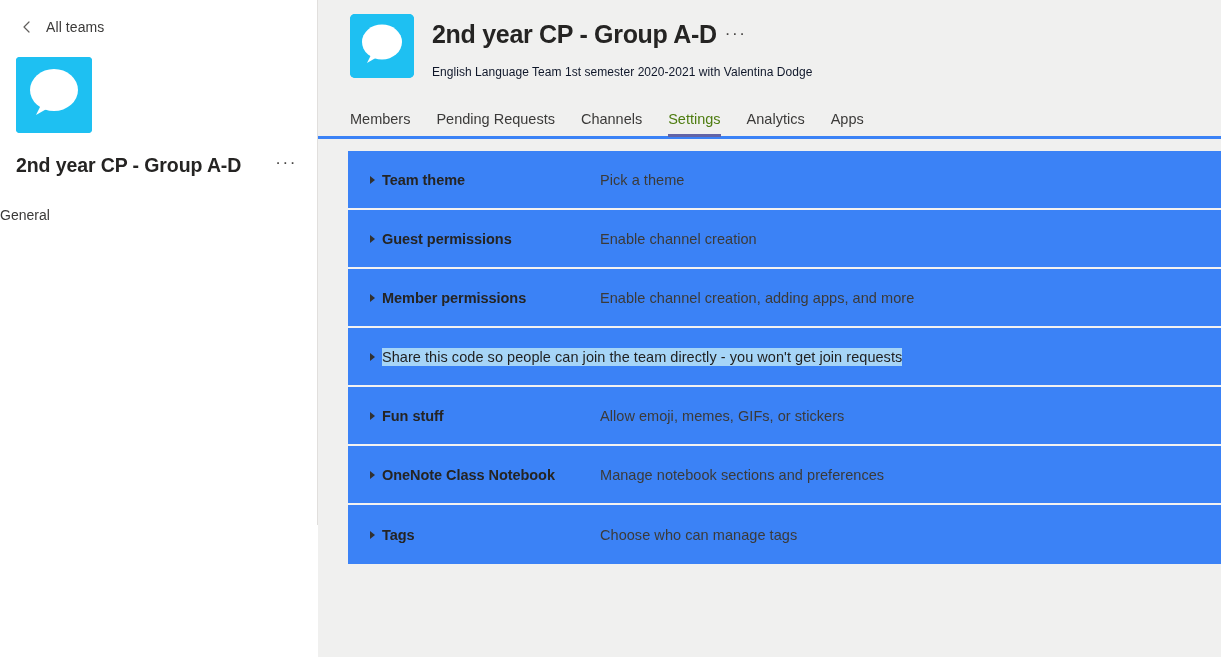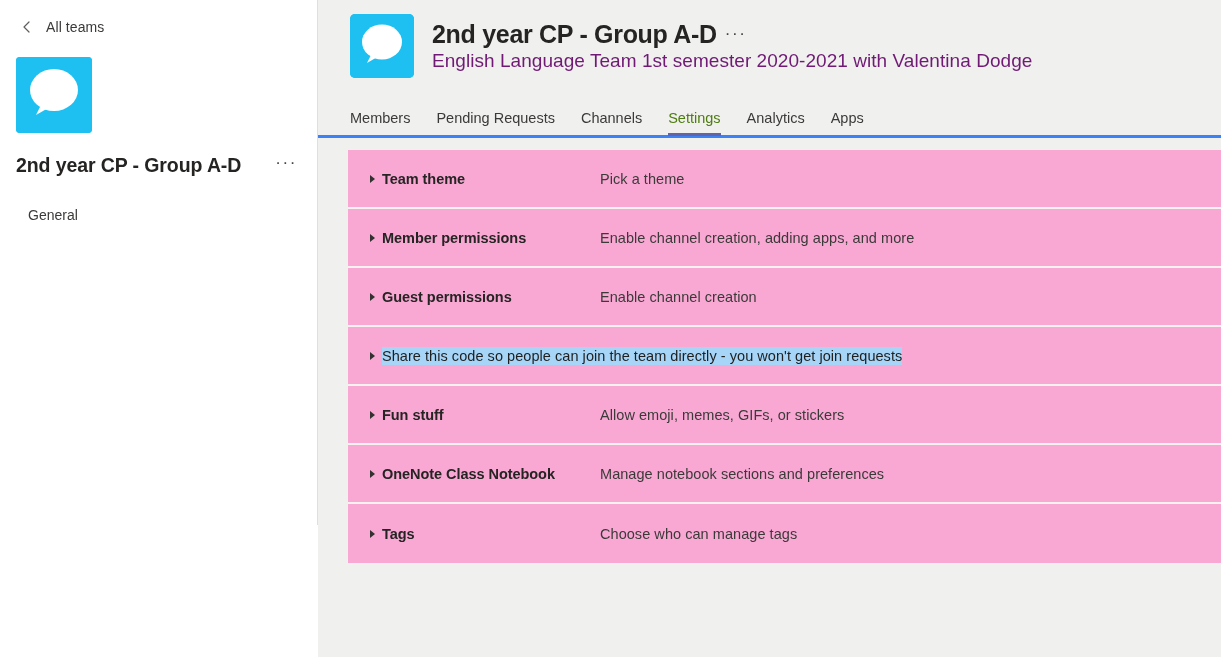--- a/index.html
+++ b/index.html
@@ -77,21 +77,21 @@
     letter-spacing: 1.6px;
     line-height: 10px;
     padding: 6px 6px 10px 6px;
     cursor: pointer;
     user-select: none;
   }
   .channel-list { position: absolute; top: 203px; left: 0; right: 0; }
   .channel-item {
     font-size: 14px;
     color: #3b3a39;
-    padding: 4px 28px;
+    padding: 4px 0;
     cursor: pointer;
   }
 
   
   .main {
     flex: 1;
     height: 657px;
     background: #f0f0ef;
     position: relative;
     overflow: hidden;
@@ -125,23 +125,23 @@
   .team-title-ellipsis {
     font-size: 17px;
     color: #484644;
     letter-spacing: 1.5px;
     cursor: pointer;
     user-select: none;
     position: relative;
     top: -4px;
   }
   .team-subtitle {
-    font-size: 19px;
-    color: #701a75;
-    margin-top: 0;
+    font-size: 12px;
+    color: #0f172a;
+    margin-top: 15px;
     letter-spacing: 0.05px;
   }
 
   
   .tabs {
     display: flex;
     align-items: flex-end;
     gap: 0;
     padding-left: 32px;
     margin-top: 28px;
@@ -169,21 +169,21 @@
   
   .settings-list {
     margin-top: 12px;
     margin-left: 30px;
     background: #ffffff;
   }
   .settings-row {
     display: flex;
     align-items: center;
     height: 59px;
-    background: #f9a8d4;
+    background: #3b82f6;
     border-bottom: 2px solid #f3f2f1;
     cursor: pointer;
   }
   .settings-row:last-child { border-bottom: none; }
   .row-toggle {
     width: 34px;
     min-width: 34px;
     display: flex;
     justify-content: center;
     align-items: center;
@@ -289,32 +289,32 @@
             <span class="tri"></span>
           </span>
         <span class="row-label">Team theme</span>
         <span class="row-desc">Pick a theme</span>
       </div>
 
       <div class="settings-row">
         <span class="row-toggle">
             <span class="tri"></span>
           </span>
+        <span class="row-label">Guest permissions</span>
+        <span class="row-desc">Enable channel creation</span>
+      </div>
+
+      <div class="settings-row">
+        <span class="row-toggle">
+            <span class="tri"></span>
+          </span>
         <span class="row-label">Member permissions</span>
         <span class="row-desc">Enable channel creation, adding apps, and more</span>
       </div>
 
-      <div class="settings-row">
-        <span class="row-toggle">
-            <span class="tri"></span>
-          </span>
-        <span class="row-label">Guest permissions</span>
-        <span class="row-desc">Enable channel creation</span>
-      </div>
-
 
       <div class="settings-row">
         <span class="row-toggle">
             <span class="tri"></span>
           </span>
         <span class="row-desc"><span class="sel">Share this code so people can join the team directly - you won't get join requests</span></span>
       </div>
 
       <div class="settings-row">
         <span class="row-toggle">

